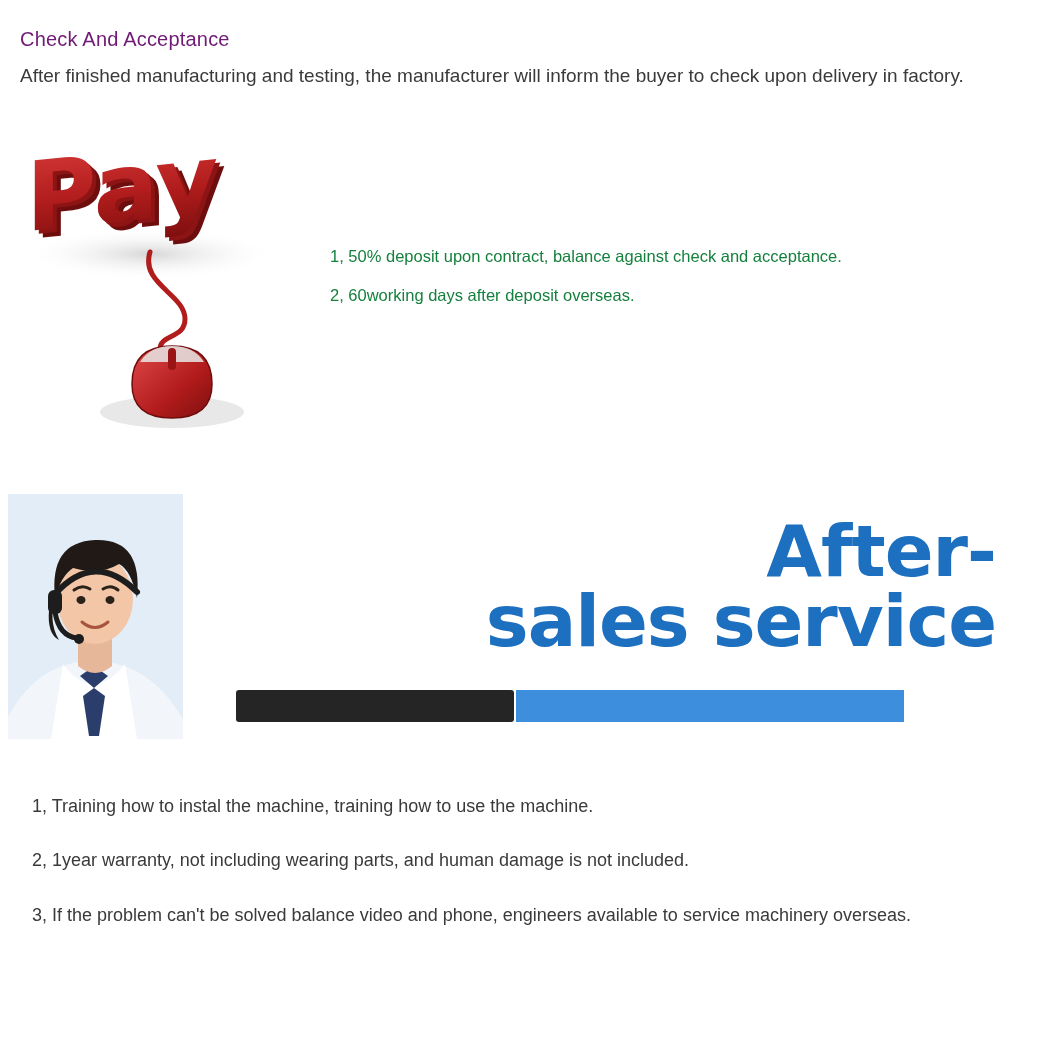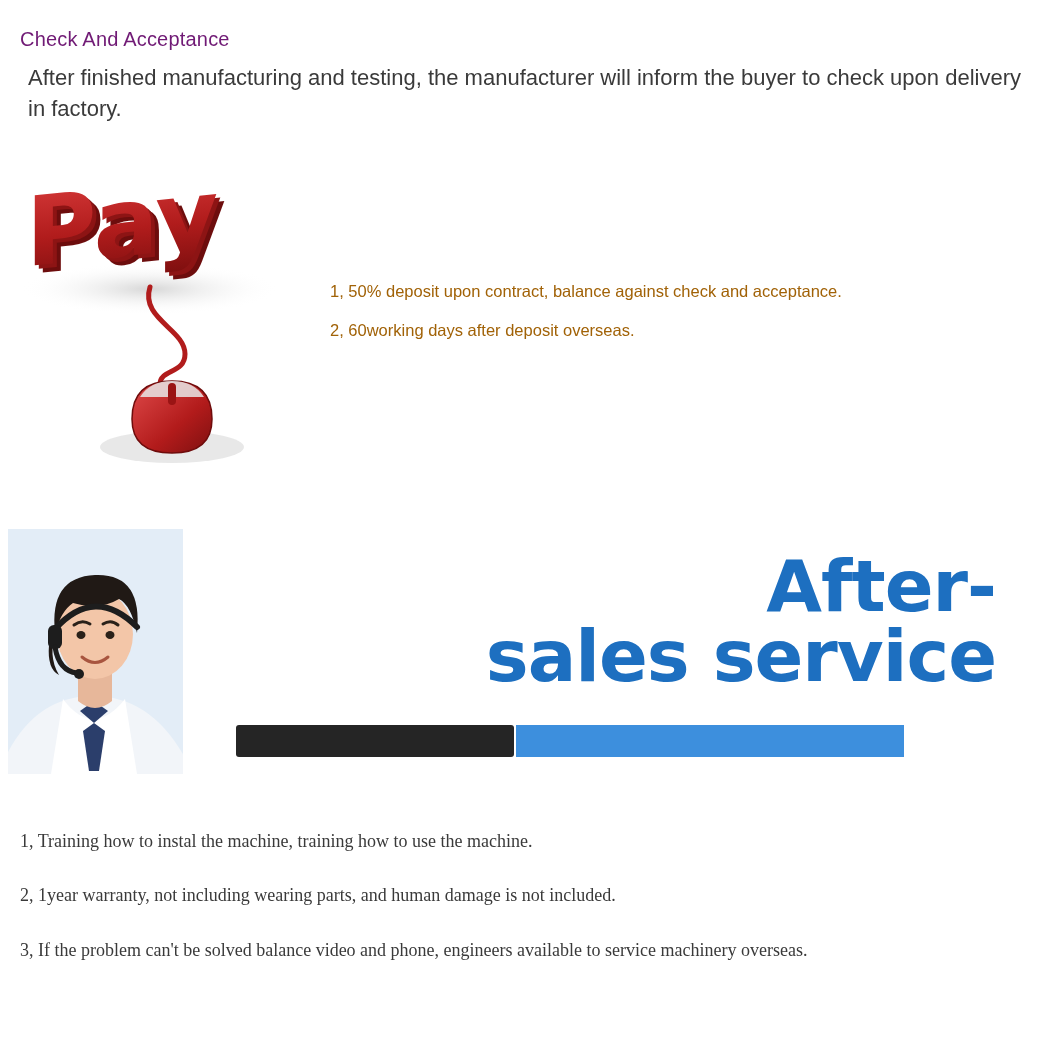--- a/index.html
+++ b/index.html
@@ -22,23 +22,23 @@
   }
   .check-title {
     color: #701a75;
     font-size: 20px;
     font-weight: normal;
     letter-spacing: 0.2px;
     margin: 0 0 12px 0;
   }
   .check-body {
     color: #3a3a3a;
-    font-size: 22px;
+    font-size: 19px;
     line-height: 1.4;
-    margin: 8px;
+    margin: 0;
   }
 
   
   .payment-section {
     margin-top: 44px;
     display: flex;
     align-items: flex-start;
     min-height: 300px;
   }
   .pay-image {
@@ -54,21 +54,21 @@
     padding-top: 110px;
     flex: 1 1 auto;
   }
   .payment-heading {
     color: #2e7cc4;
     font-size: 23px;
     font-weight: normal;
     margin: 0 0 26px 0;
   }
   .payment-line {
-    color: #a16207;
+    color: #15803d;
     font-size: 16.5px;
     line-height: 1.55;
     margin: 0 0 14px 0;
   }
 
   
   .banner-section {
     margin-top: 60px;
     position: relative;
     height: 250px;
@@ -116,22 +116,21 @@
   .bar-blue {
     width: 388px;
     height: 32px;
     background: #3d8fdd;
     margin-left: 2px;
   }
 
   
   .service-list {
     margin-top: 48px;
-    padding: 0 24px 0 20px;
-    font-family: Liberation Serif, serif;
+    padding: 0 24px 0 32px;
   }
   .service-item {
     color: #3a3a3a;
     font-size: 18px;
     line-height: 1.6;
     margin: 0 0 26px 0;
   }
 </style>
 </head>
 <body>

